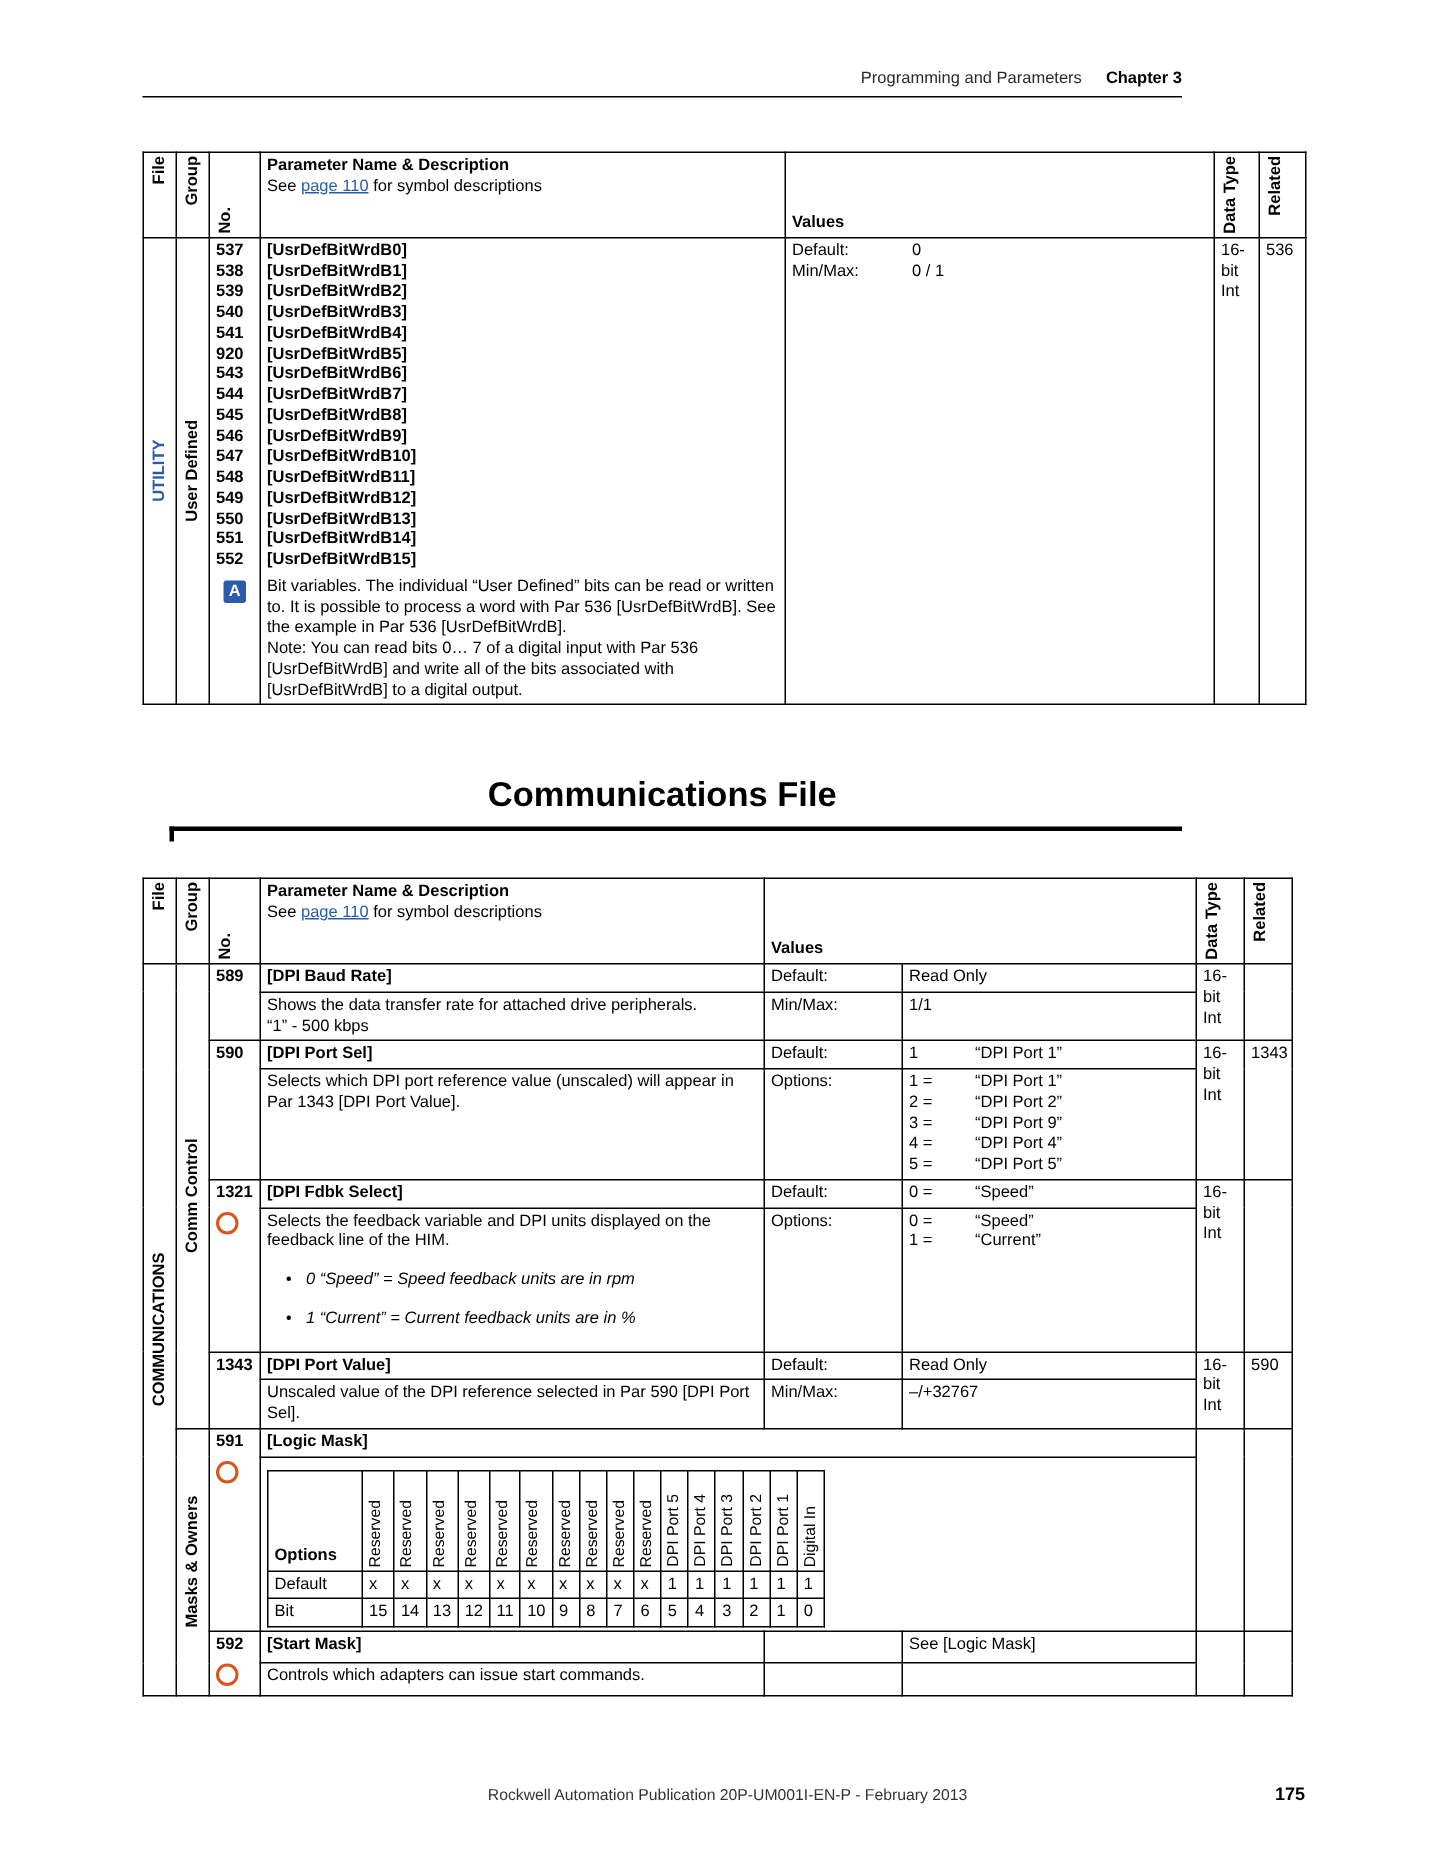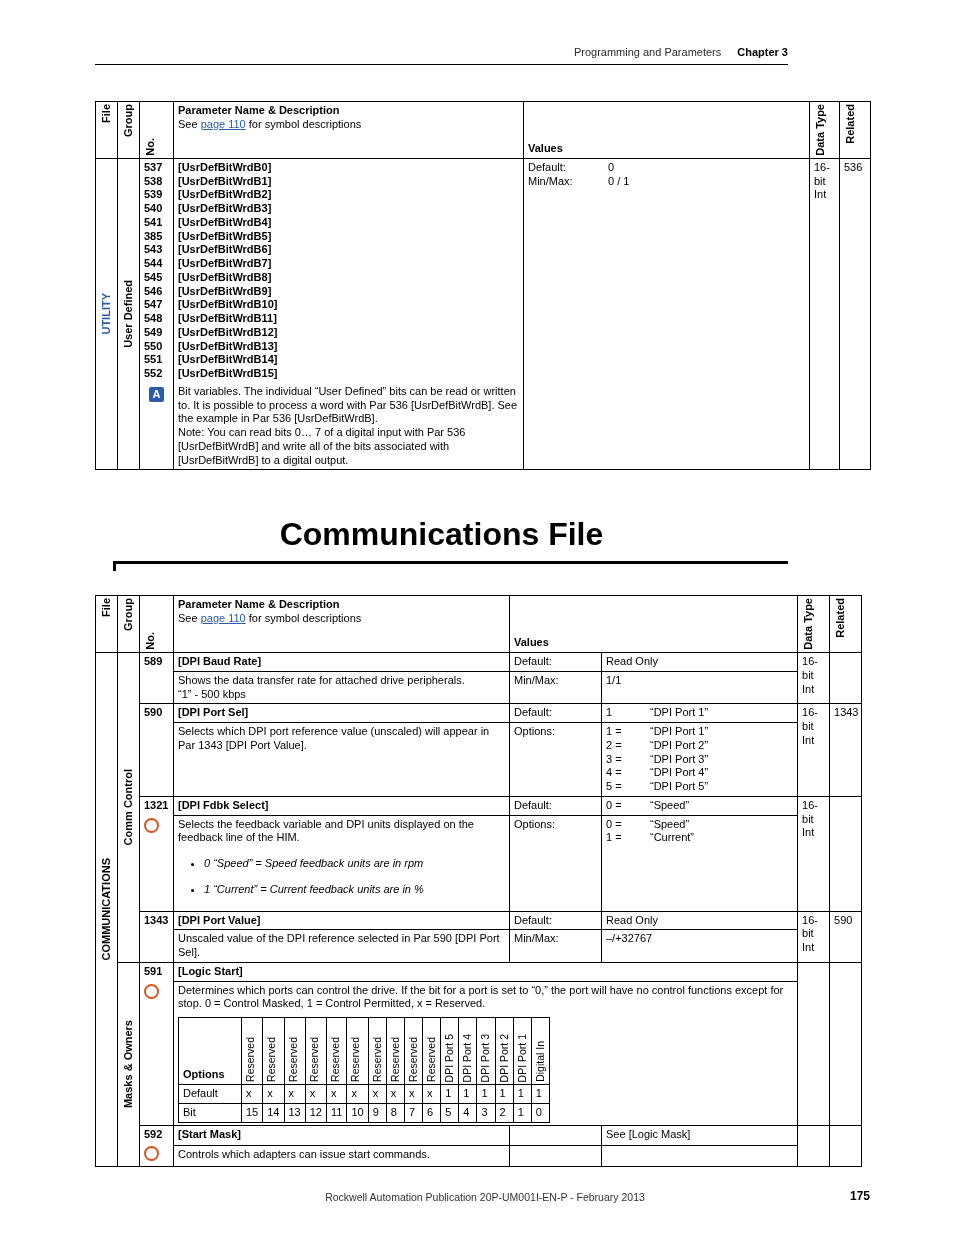--- a/index.html
+++ b/index.html
@@ -78,21 +78,21 @@
     border: 2px solid #d9541e;
     border-radius: 50%;
     box-sizing: border-box;
     position: relative;
     top: 1px;
   }
   .num-list div { line-height: 1.25; }
 
   .section-title {
     text-align: center;
-    font-size: 32px;
+    font-size: 23px;
     font-weight: 700;
     margin: 46px 0 8px 0;
     font-family: "Myriad Pro", "Segoe UI", Arial, sans-serif;
   }
   .section-rule-wrap {
     position: relative;
     height: 10px;
     margin-bottom: 24px;
   }
   .section-rule {
@@ -223,21 +223,21 @@
         <td style="vertical-align:middle">
             <div class="rot">User Defined</div>
           </td>
         <td>
           <div class="num-list" style="font-weight:700">
             <div>537</div>
               <div>538</div>
               <div>539</div>
               <div>540</div>
             <div>541</div>
-              <div>385</div>
+              <div>920</div>
               <div>543</div>
               <div>544</div>
             <div>545</div>
               <div>546</div>
               <div>547</div>
               <div>548</div>
             <div>549</div>
               <div>550</div>
               <div>551</div>
               <div>552</div>
@@ -362,21 +362,21 @@
       <tr>
         <td>Selects which DPI port reference value (unscaled) will appear in Par 1343 [DPI Port Value].</td>
         <td>Options:</td>
         <td>
           <div class="opts-grid">
             <div>1 =</div>
               <div>“DPI Port 1”</div>
             <div>2 =</div>
               <div>“DPI Port 2”</div>
             <div>3 =</div>
-              <div>“DPI Port 3”</div>
+              <div>“DPI Port 9”</div>
             <div>4 =</div>
               <div>“DPI Port 4”</div>
             <div>5 =</div>
               <div>“DPI Port 5”</div>
           </div>
         </td>
       </tr>
 
       <tr>
         <td rowspan="2">
@@ -428,27 +428,26 @@
       </tr>
 
       <tr>
         <td rowspan="4" style="vertical-align:middle">
             <div class="rot">Masks &amp; Owners</div>
           </td>
         <td rowspan="2">
           <div style="font-weight:700">591</div>
           <div style="margin-top:4px"><span class="flag-O"></span></div>
         </td>
-        <td colspan="3" class="param-name">[Logic Start]</td>
+        <td colspan="3" class="param-name">[Logic Mask]</td>
         <td rowspan="2"></td>
         <td rowspan="2"></td>
       </tr>
       <tr>
         <td colspan="3">
-          <div>Determines which ports can control the drive. If the bit for a port is set to “0,” the port will have no control functions except for stop. 0 = Control Masked, 1 = Control Permitted, x = Reserved.</div>
           <table class="bits">
             <tbody>
                 <tr>
               <th class="lab hd">Options</th>
               <th class="brot">
                     <div>Reserved</div>
                   </th>
                   <th class="brot">
                     <div>Reserved</div>
                   </th>

